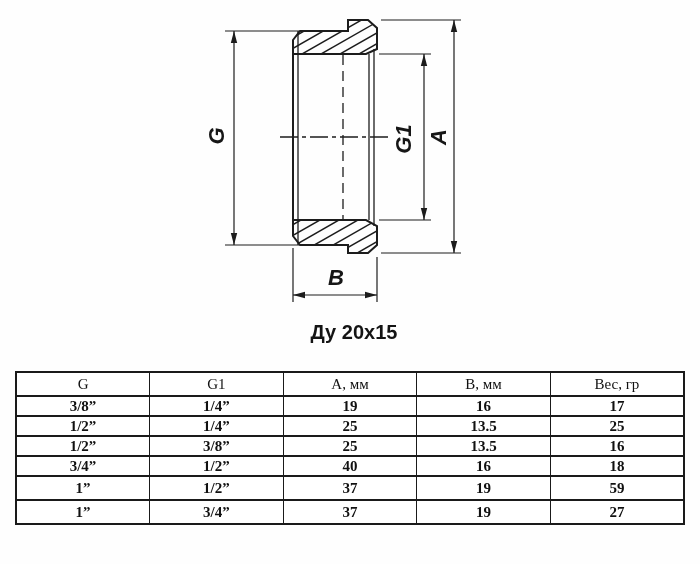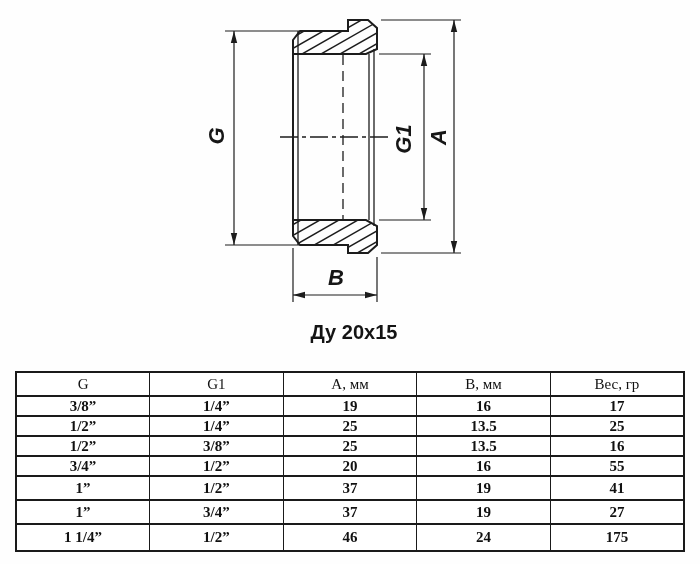--- a/index.html
+++ b/index.html
@@ -144,40 +144,33 @@
       <tr>
         <td class="frac">1/2”</td>
         <td class="frac">3/8”</td>
         <td>25</td>
         <td>13.5</td>
         <td>16</td>
       </tr>
       <tr>
         <td class="frac">3/4”</td>
         <td class="frac">1/2”</td>
-        <td>20</td>
+        <td>40</td>
         <td>16</td>
-        <td>55</td>
+        <td>18</td>
       </tr>
       <tr class="tall">
         <td class="frac">1”</td>
         <td class="frac">1/2”</td>
         <td>37</td>
         <td>19</td>
-        <td>41</td>
+        <td>59</td>
       </tr>
       <tr class="tall">
         <td class="frac">1”</td>
         <td class="frac">3/4”</td>
         <td>37</td>
         <td>19</td>
         <td>27</td>
       </tr>
-      <tr class="last">
-        <td class="frac">1 1/4”</td>
-        <td class="frac">1/2”</td>
-        <td>46</td>
-        <td>24</td>
-        <td>175</td>
-      </tr>
     </tbody>
   </table>
 </div>
 
 </body></html>

